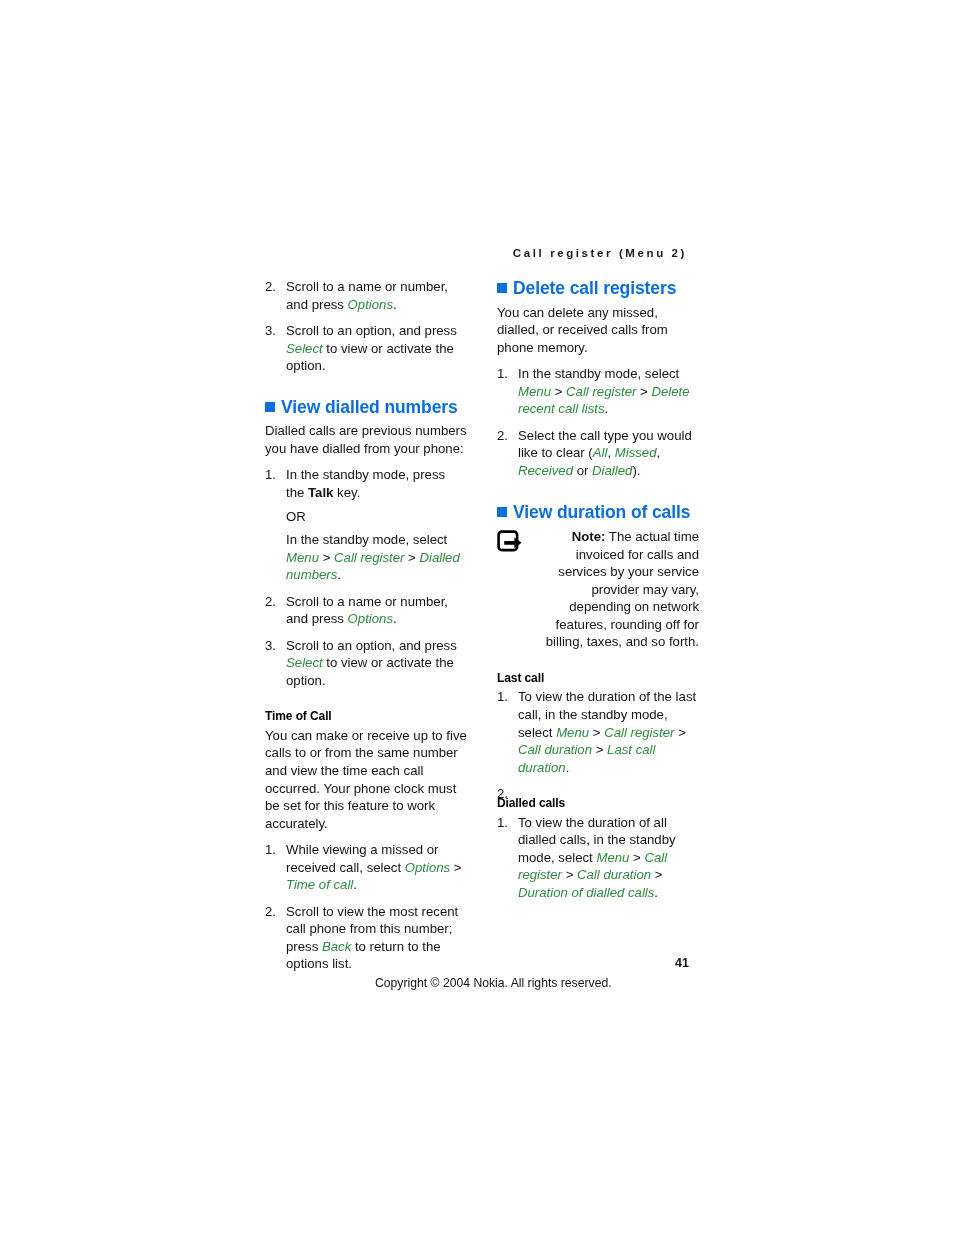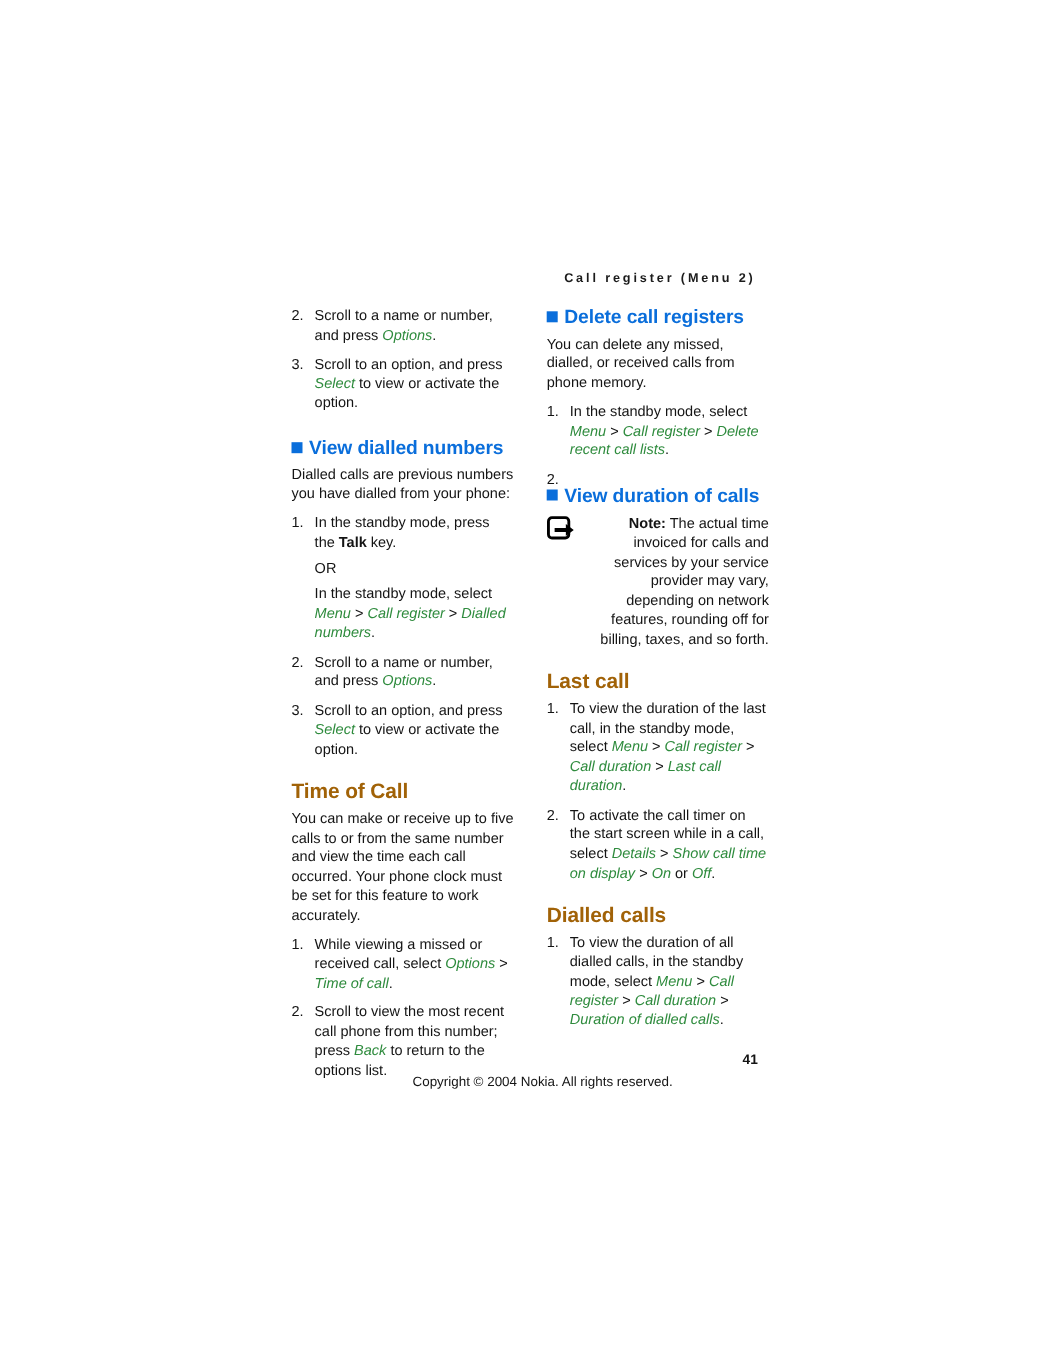--- a/index.html
+++ b/index.html
@@ -69,22 +69,22 @@
     height: 10px;
     background: #0a6edb;
     margin-right: 6px;
     margin-top: 5px;
     flex: 0 0 auto;
   }
   .h1-first { margin-top: 0; }
   .h1-spaced { margin-top: 22px; }
 
   .h2 {
-    color: #a16207;
-    font-size: 19px;
+    color: #000000;
+    font-size: 12px;
     font-weight: bold;
     line-height: 1.2;
     margin: 20px 0 3px 0;
     letter-spacing: -0.1px;
   }
 
   
   p.body {
     font-size: 13.2px;
     line-height: 1.33;
@@ -207,42 +207,42 @@
 
     <div class="col col-right">
 
       <div class="h1 h1-first">
         <span class="sq"></span>
         <span>Delete call registers</span>
       </div>
       <p class="body">You can delete any missed, dialled, or received calls from phone memory.</p>
       <ol class="steps" id="right-delete">
           <li><span class="num">1.</span><span><span>In the standby mode, select </span><span class="ui">Menu</span><span> &gt; </span><span class="ui">Call register</span><span> &gt; </span><span class="ui">Delete recent call lists</span><span>.</span></span></li>
-          <li><span class="num">2.</span></li>
+          <li><span class="num">2.</span><span><span>Select the call type you would like to clear (</span><span class="ui">All</span><span>, </span><span class="ui">Missed</span><span>, </span><span class="ui">Received</span><span> or </span><span class="ui">Dialled</span><span>).</span></span></li>
         </ol>
 
       <div class="h1 h1-spaced">
         <span class="sq"></span>
         <span>View duration of calls</span>
       </div>
 
       <div class="note">
         <span class="note-icon">
           <svg width="28" height="26" viewBox="0 0 28 26" xmlns="http://www.w3.org/2000/svg">
             <rect x="1.6" y="1.6" width="18.5" height="18.5" rx="3.2" ry="3.2" fill="#ffffff" stroke="#000000" stroke-width="2.6"></rect>
             <path d="M7.2 10.9 L17.4 10.9 L17.4 7.4 L24.6 12.8 L17.4 18.2 L17.4 14.7 L7.2 14.7 Z" fill="#000000"></path>
           </svg>
         </span>
         <p class="note-text" id="note-paragraph"><span class="bold">Note:</span><span> The actual time invoiced for calls and services by your service provider may vary, depending on network features, rounding off for billing, taxes, and so forth.</span></p>
       </div>
 
       <div class="h2">Last call</div>
       <ol class="steps" id="right-lastcall">
           <li><span class="num">1.</span><span><span>To view the duration of the last call, in the standby mode, select </span><span class="ui">Menu</span><span> &gt; </span><span class="ui">Call register</span><span> &gt; </span><span class="ui">Call duration</span><span> &gt; </span><span class="ui">Last call duration</span><span>.</span></span></li>
-          <li><span class="num">2.</span><span><span>To activate the call timer on the start screen while in a call, select </span><span class="ui">Details</span><span> &gt; </span><span class="ui">Show call time on display</span><span> &gt; </span><span class="ui">On</span><span> or </span><span class="ui">Off</span><span>.</span></span></li>
+          <li><span class="num">2.</span></li>
         </ol>
 
       <div class="h2">Dialled calls</div>
       <ol class="steps" id="right-dialledcalls">
           <li><span class="num">1.</span><span><span>To view the duration of all dialled calls, in the standby mode, select </span><span class="ui">Menu</span><span> &gt; </span><span class="ui">Call register</span><span> &gt; </span><span class="ui">Call duration</span><span> &gt; </span><span class="ui">Duration of dialled calls</span><span>.</span></span></li>
         </ol>
 
     </div>
   </div>
 

